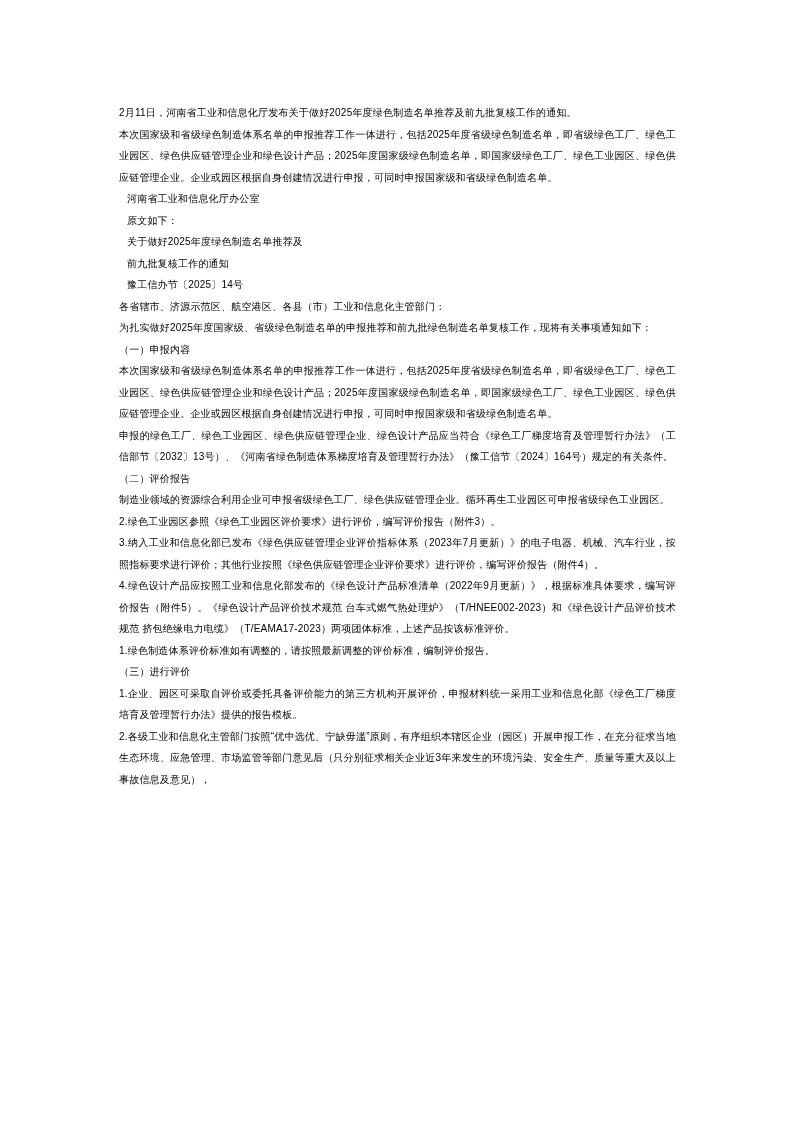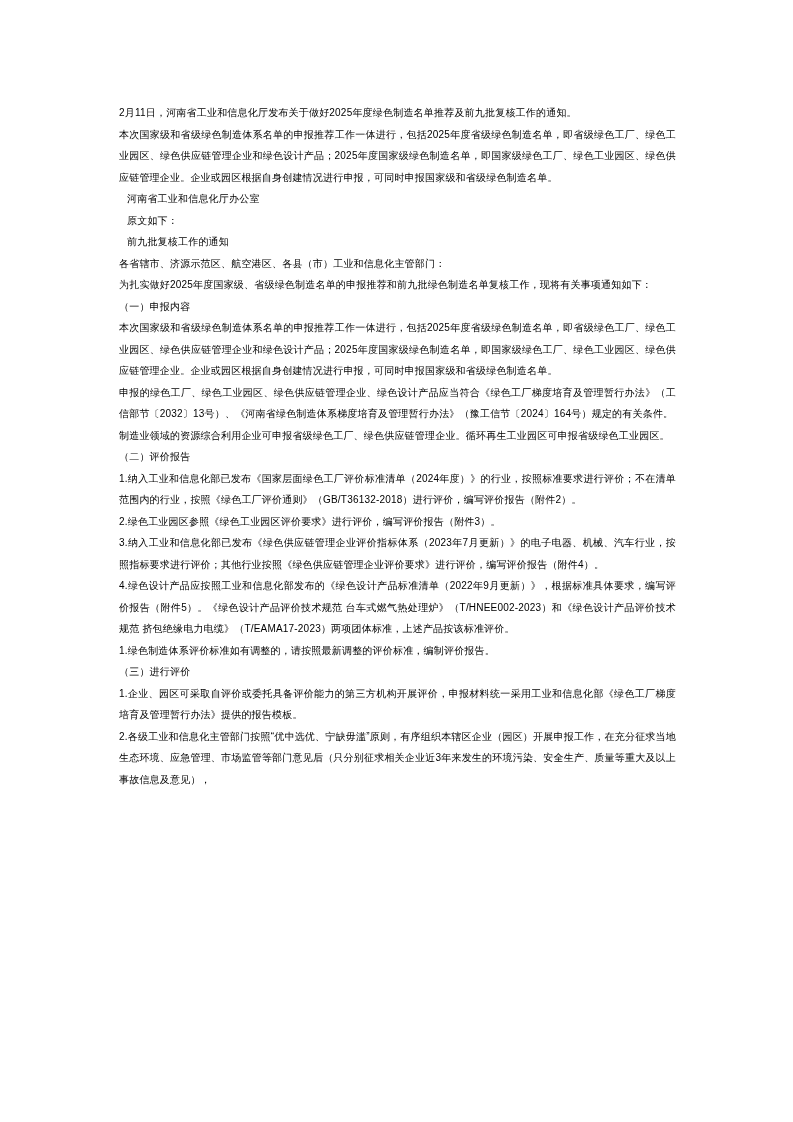--- a/index.html
+++ b/index.html
@@ -42,29 +42,30 @@
 </style>
 </head>
 <body>
 
 <div class="page" style="background: rgb(255, 255, 255);">
   <div class="content" style="color: rgb(0, 0, 0);">
     <p>2月11日，河南省工业和信息化厅发布关于做好2025年度绿色制造名单推荐及前九批复核工作的通知。</p>
     <p>本次国家级和省级绿色制造体系名单的申报推荐工作一体进行，包括2025年度省级绿色制造名单，即省级绿色工厂、绿色工业园区、绿色供应链管理企业和绿色设计产品；2025年度国家级绿色制造名单，即国家级绿色工厂、绿色工业园区、绿色供应链管理企业。企业或园区根据自身创建情况进行申报，可同时申报国家级和省级绿色制造名单。</p>
     <p class="indent">河南省工业和信息化厅办公室</p>
     <p class="indent">原文如下：</p>
+    <p class="indent">关于做好2025年度绿色制造名单推荐及</p>
     <p class="indent">前九批复核工作的通知</p>
+    <p class="indent">豫工信办节〔2025〕14号</p>
     <p>各省辖市、济源示范区、航空港区、各县（市）工业和信息化主管部门：</p>
     <p>为扎实做好2025年度国家级、省级绿色制造名单的申报推荐和前九批绿色制造名单复核工作，现将有关事项通知如下：</p>
     <p>（一）申报内容</p>
     <p>本次国家级和省级绿色制造体系名单的申报推荐工作一体进行，包括2025年度省级绿色制造名单，即省级绿色工厂、绿色工业园区、绿色供应链管理企业和绿色设计产品；2025年度国家级绿色制造名单，即国家级绿色工厂、绿色工业园区、绿色供应链管理企业。企业或园区根据自身创建情况进行申报，可同时申报国家级和省级绿色制造名单。</p>
     <p>申报的绿色工厂、绿色工业园区、绿色供应链管理企业、绿色设计产品应当符合《绿色工厂梯度培育及管理暂行办法》（工信部节〔2032〕13号）、《河南省绿色制造体系梯度培育及管理暂行办法》（豫工信节〔2024〕164号）规定的有关条件。</p>
+    <p>（二）评价报告</p>
     <p>制造业领域的资源综合利用企业可申报省级绿色工厂、绿色供应链管理企业。循环再生工业园区可申报省级绿色工业园区。</p>
-    <p>（二）评价报告</p>
-    <p>1.纳入工业和信息化部已发布《国家层面绿色工厂评价标准清单（2024年度）》的行业，按照标准要求进行评价；不在清单范围内的行业，按照《绿色工厂评价通则》（GB/T36132-2018）进行评价，编写评价报告（附件2）。</p>
     <p>2.绿色工业园区参照《绿色工业园区评价要求》进行评价，编写评价报告（附件3）。</p>
     <p>3.纳入工业和信息化部已发布《绿色供应链管理企业评价指标体系（2023年7月更新）》的电子电器、机械、汽车行业，按照指标要求进行评价；其他行业按照《绿色供应链管理企业评价要求》进行评价，编写评价报告（附件4）。</p>
     <p>4.绿色设计产品应按照工业和信息化部发布的《绿色设计产品标准清单（2022年9月更新）》，根据标准具体要求，编写评价报告（附件5）。《绿色设计产品评价技术规范 台车式燃气热处理炉》（T/HNEE002-2023）和《绿色设计产品评价技术规范 挤包绝缘电力电缆》（T/EAMA17-2023）两项团体标准，上述产品按该标准评价。</p>
     <p>1.绿色制造体系评价标准如有调整的，请按照最新调整的评价标准，编制评价报告。</p>
     <p>（三）进行评价</p>
     <p>1.企业、园区可采取自评价或委托具备评价能力的第三方机构开展评价，申报材料统一采用工业和信息化部《绿色工厂梯度培育及管理暂行办法》提供的报告模板。</p>
     <p>2.各级工业和信息化主管部门按照“优中选优、宁缺毋滥”原则，有序组织本辖区企业（园区）开展申报工作，在充分征求当地生态环境、应急管理、市场监管等部门意见后（只分别征求相关企业近3年来发生的环境污染、安全生产、质量等重大及以上事故信息及意见），</p>
   </div>
 </div>
 

